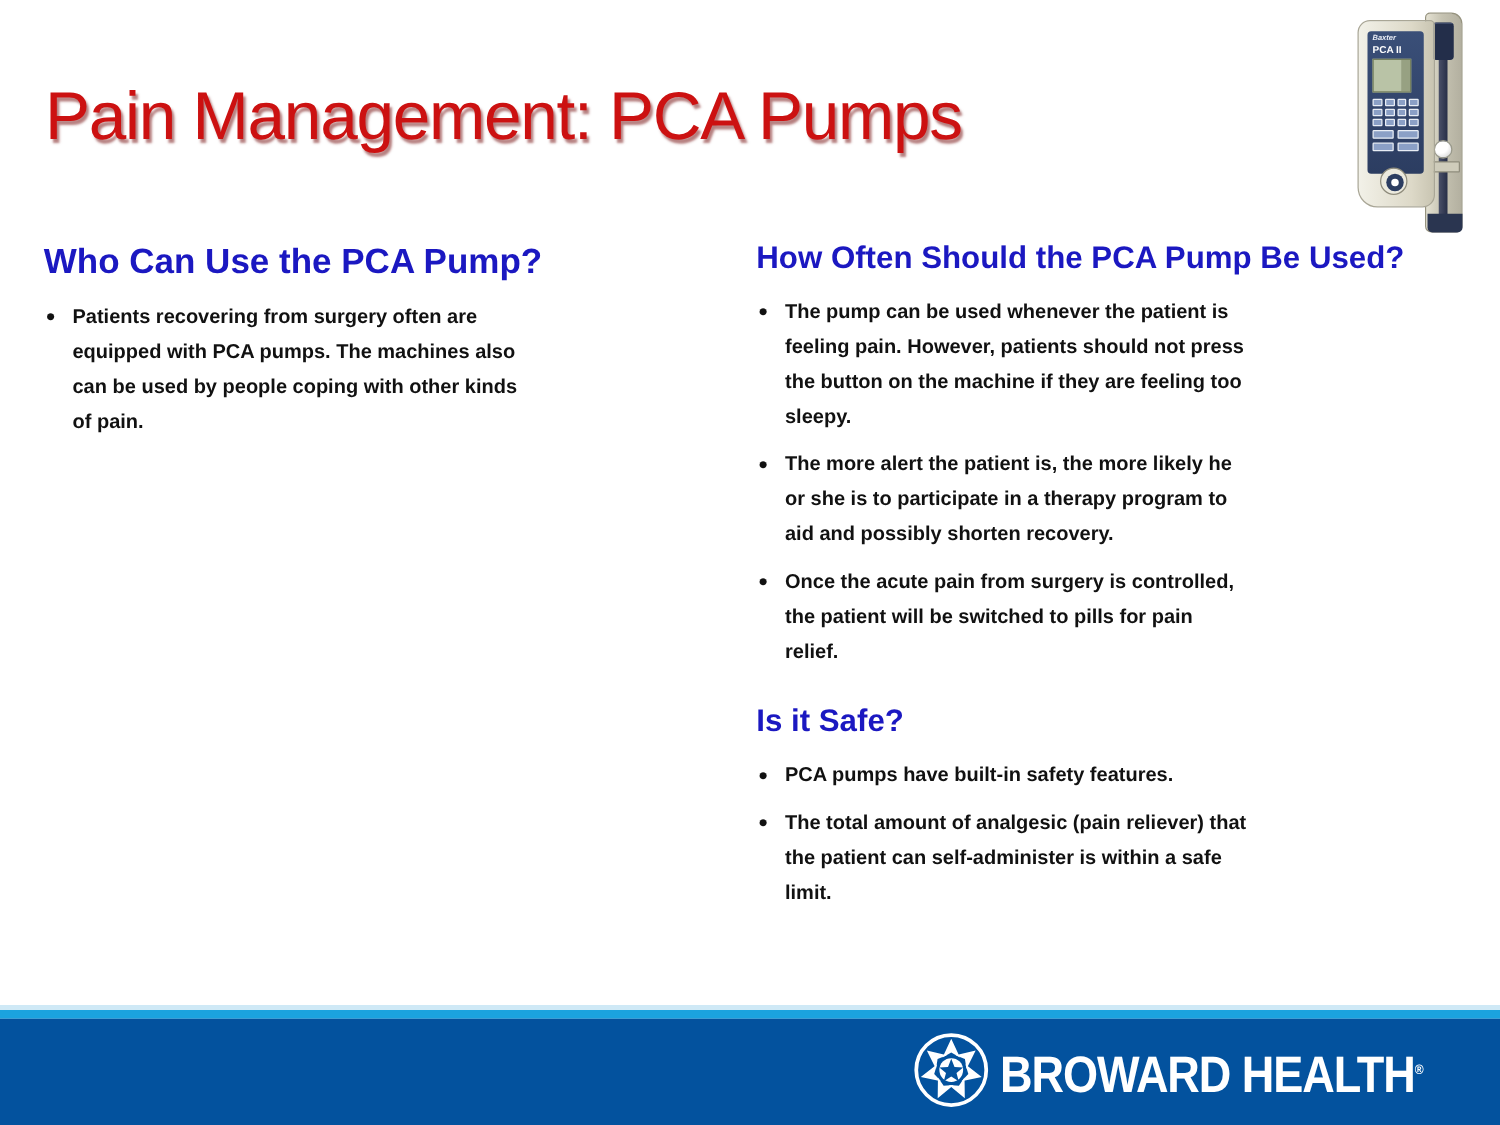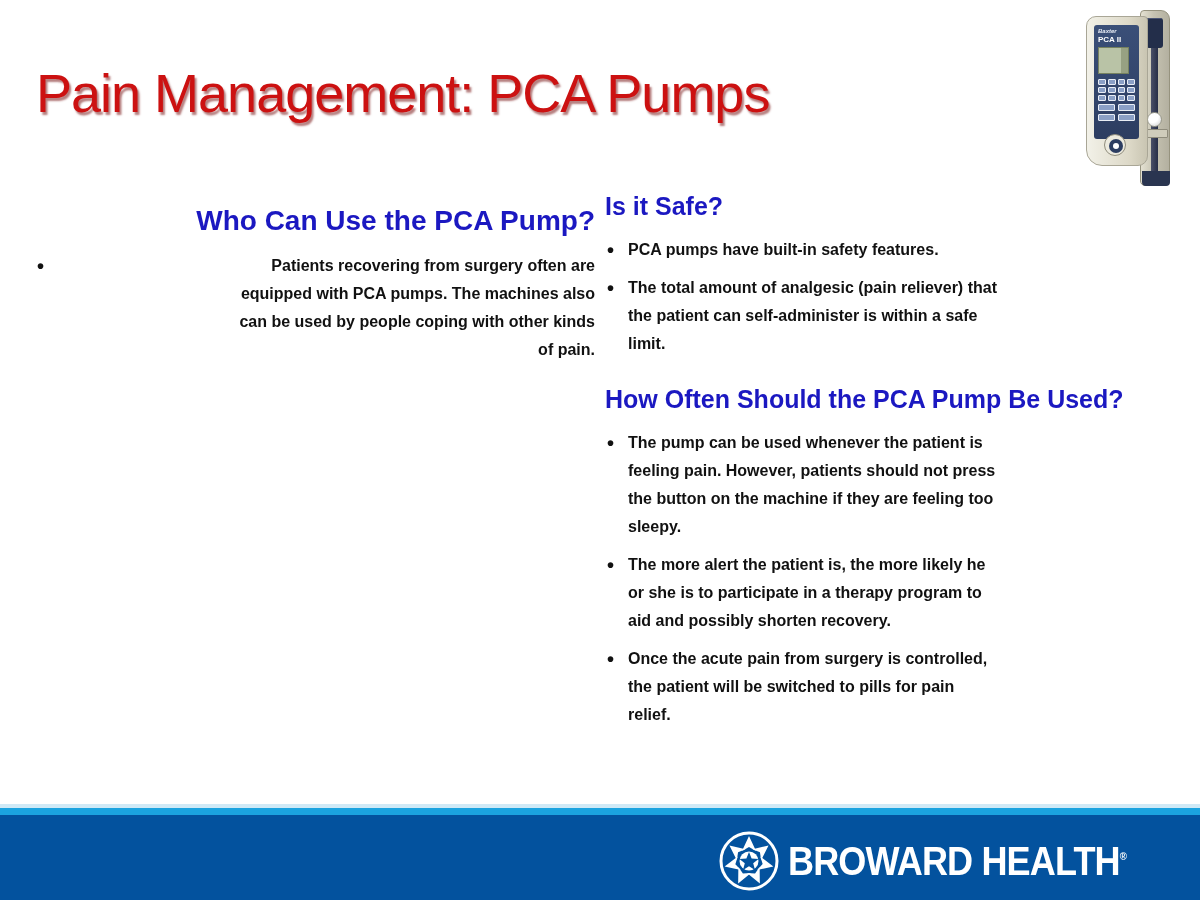--- a/index.html
+++ b/index.html
@@ -9,21 +9,21 @@
     position:relative; width:1200px; height:900px; background:#ffffff;
     overflow:hidden; margin:0 auto;
   }
   .title {
     position:absolute; left:36px; top:62px; width:900px;
     font-size:54px; font-weight:400; letter-spacing:-1px;
     color:#cc1111; text-shadow:2px 3px 2px rgba(120,20,20,0.55);
     font-family:Liberation Sans, sans-serif;
   }
   .col { position:absolute; }
-  .col-left  { left:35px;  top:205px; width:560px;text-align:right; }
+  .col-left  { left:35px;  top:193px; width:560px; }
   .col-right { left:605px; top:192px; width:580px; }
   .section-heading {
     color:#1b18c1; font-weight:bold; margin-bottom:15px;
   }
   .col-left .section-heading  { font-size:28px; }
   .col-right .section-heading { font-size:25px; }
   .section { margin-bottom:0; }
   .section + .section { margin-top:27px; }
   .bullet {
     position:relative; padding-left:23px; margin-bottom:10px;
@@ -98,22 +98,22 @@
     content:""; position:absolute; left:8px; top:8px; width:6px; height:6px;
     background:#fff; border-radius:50%;
   }
 
   
   .footer { position:absolute; left:0; top:804px; width:1200px; height:96px; }
   .footer-strip-light { height:4px; background:#cfe9f6; }
   .footer-strip-cyan  { height:7px; background:#1ba3df; }
   .footer-main { height:85px; background:#03529e; position:relative; }
   .footer-logo {
-    position:absolute; right:28px; top:11px;
-    display:flex; align-items:flex-end; gap:9px;
+    position:absolute; right:16px; top:11px;
+    display:flex; align-items:flex-start; gap:9px;
   }
   .logo-mark { width:60px; height:60px; flex:0 0 auto; }
   .logo-text {
     color:#ffffff; font-weight:bold; font-size:41px; letter-spacing:-1px;
     transform:scaleX(0.88); transform-origin:left center; white-space:nowrap;
     position:relative; line-height:60px;
   }
   .logo-reg { font-size:11px; vertical-align:super; font-weight:bold; }
 </style>
 </head>
@@ -167,39 +167,39 @@
     <div class="section">
       <h2 class="section-heading">Who Can Use the PCA Pump?</h2>
       <div class="bullet">Patients recovering from surgery often are
 equipped with PCA pumps. The machines also
 can be used by people coping with other kinds
 of pain.</div>
     </div>
   </div>
 
   <div class="col col-right">
-    <div class="section">
-      <h2 class="section-heading">Is it Safe?</h2>
-      <div class="bullet">PCA pumps have built-in safety features.</div>
-      <div class="bullet">The total amount of analgesic (pain reliever) that
-the patient can self-administer is within a safe
-limit.</div>
-    </div>
     <div class="section">
       <h2 class="section-heading">How Often Should the PCA Pump Be Used?</h2>
       <div class="bullet">The pump can be used whenever the patient is
 feeling pain. However, patients should not press
 the button on the machine if they are feeling too
 sleepy.</div>
       <div class="bullet">The more alert the patient is, the more likely he
 or she is to participate in a therapy program to
 aid and possibly shorten recovery.</div>
       <div class="bullet">Once the acute pain from surgery is controlled,
 the patient will be switched to pills for pain
 relief.</div>
+    </div>
+    <div class="section">
+      <h2 class="section-heading">Is it Safe?</h2>
+      <div class="bullet">PCA pumps have built-in safety features.</div>
+      <div class="bullet">The total amount of analgesic (pain reliever) that
+the patient can self-administer is within a safe
+limit.</div>
     </div>
   </div>
 
   <div class="footer">
     <div class="footer-strip-light"></div>
     <div class="footer-strip-cyan"></div>
     <div class="footer-main">
       <div class="footer-logo">
         <svg class="logo-mark" viewBox="0 0 60 60" xmlns="http://www.w3.org/2000/svg">
           <circle cx="30" cy="30" r="28" fill="#03529e" stroke="#ffffff" stroke-width="3"></circle>

